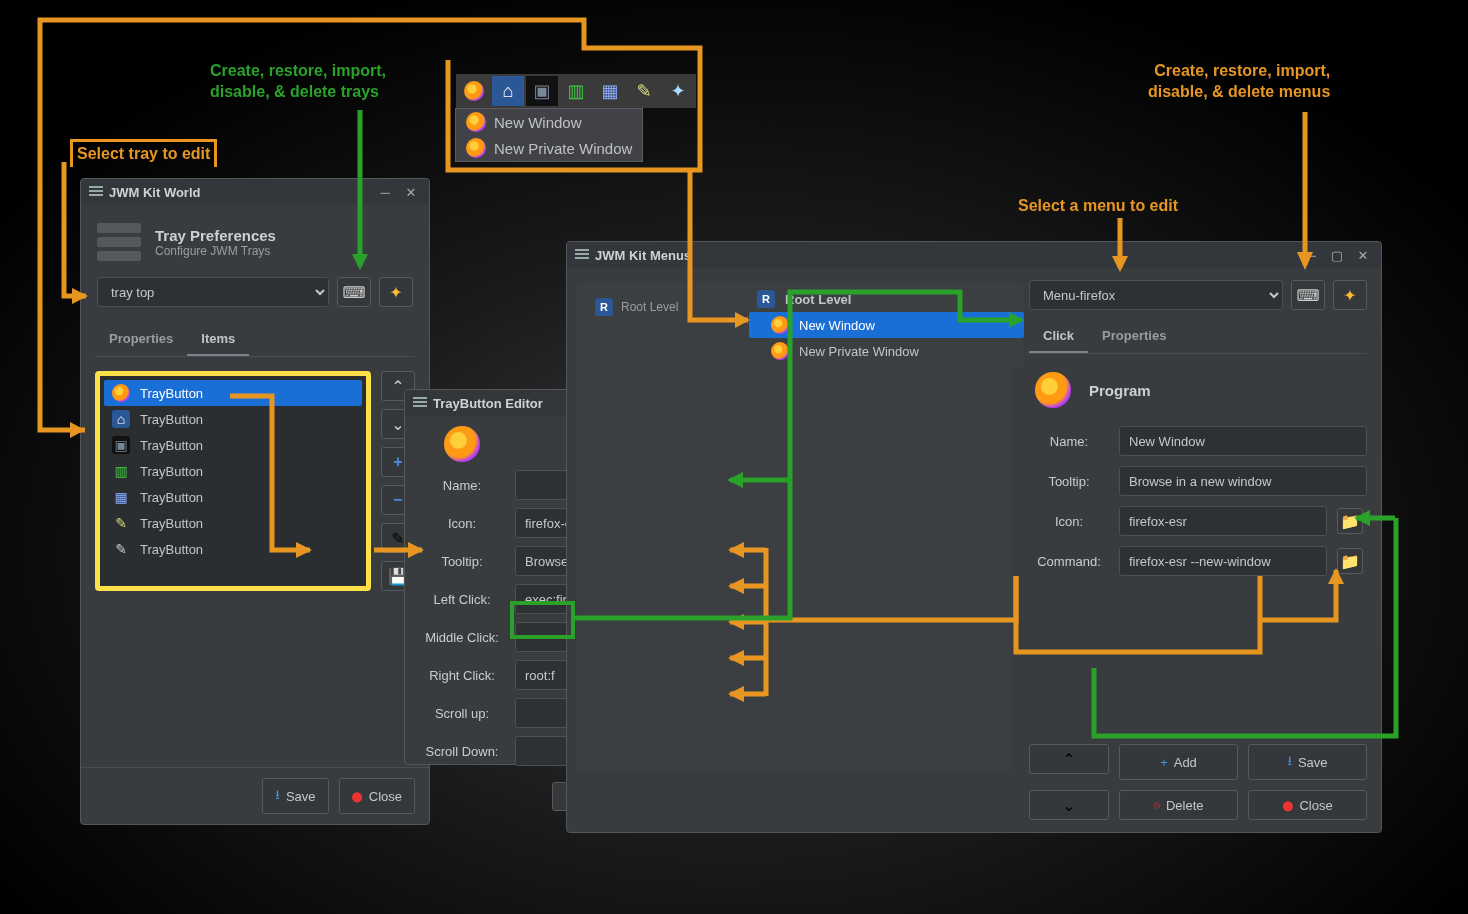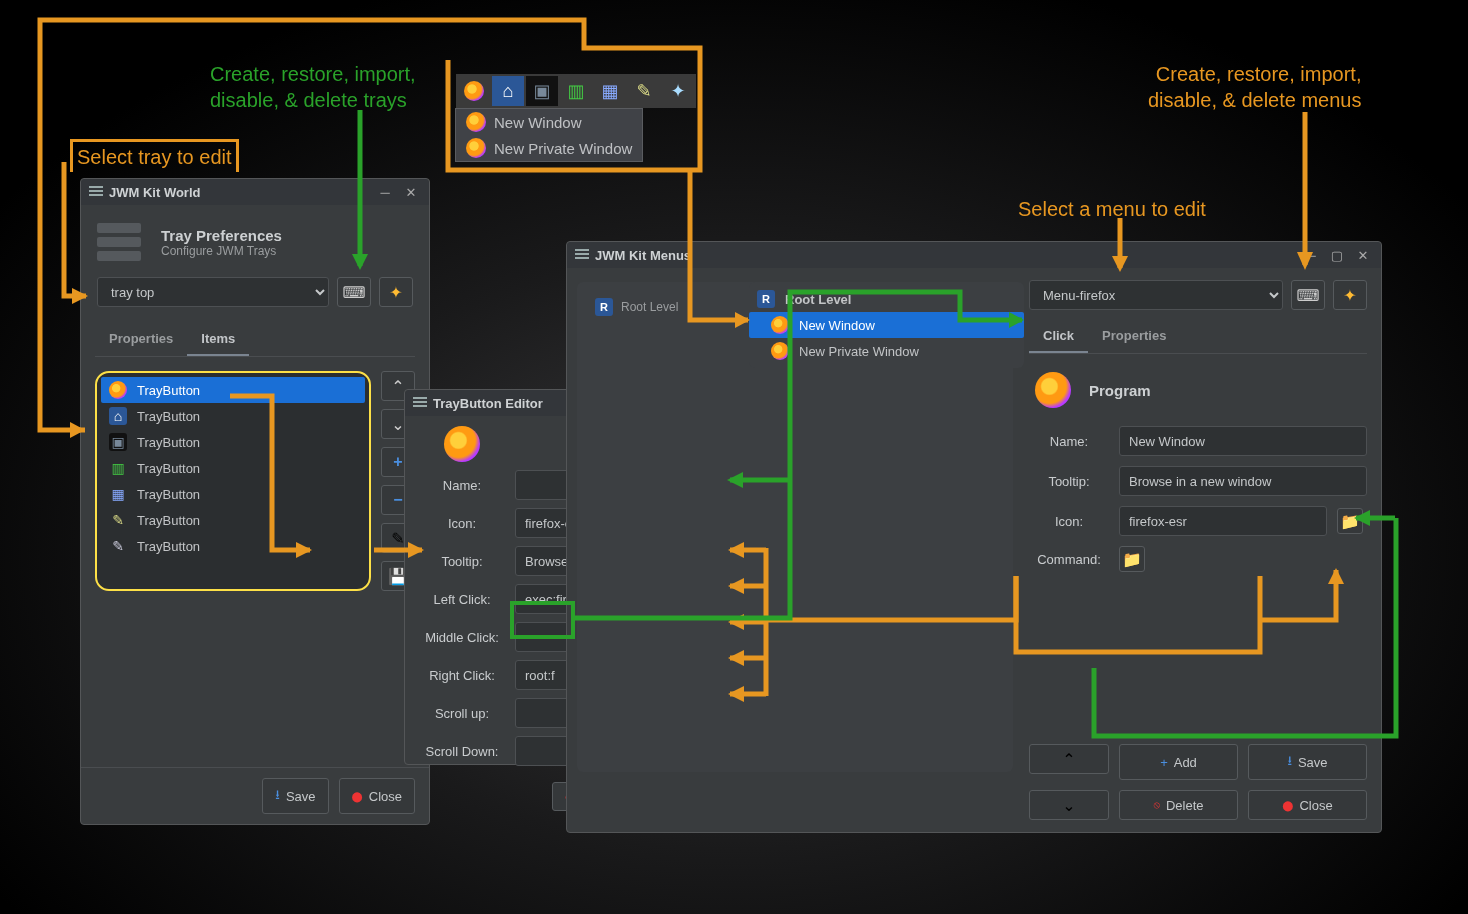--- a/index.html
+++ b/index.html
@@ -1,17 +1,17 @@
 <!DOCTYPE html>
 <html><head>
 <meta charset="utf-8">
 <style>
 *{box-sizing:border-box;margin:0;padding:0;font-family:Verdana,sans-serif}
 body{width:1468px;height:914px;background:radial-gradient(ellipse 900px 600px at 734px 550px,#3a3a3c 0%,#1a1a1b 50%,#000 100%);position:relative;overflow:hidden}
-.annot{position:absolute;font-size:20px;font-weight:normal;line-height:1.3}
+.annot{position:absolute;font-size:16px;font-weight:bold;line-height:1.3}
 .orange{color:#e79721}
 .green{color:#2aa22a}
 
 
 .win{position:absolute;background:#393c3e;border:1px solid #545658;border-radius:4px}
 .tbar{height:26px;background:#33363a;display:flex;align-items:center;padding:0 8px;gap:6px;border-radius:4px 4px 0 0}
 .tico{width:14px;height:12px;display:flex;flex-direction:column;gap:2px}
 .tico span{height:2px;background:#9aa;display:block}
 .ttitle{color:#cfd2d4;font-weight:bold;font-size:13px;flex:1}
 .wbtn{width:20px;height:16px;display:flex;align-items:center;justify-content:center;color:#aaa;font-size:13px;cursor:pointer}
@@ -84,42 +84,42 @@
   <div class="tbar">
     <div class="tico">
         <span></span>
         <span></span>
         <span></span>
       </div>
     <div class="ttitle">JWM Kit World</div>
     <div class="wbtn">─</div>
     <div class="wbtn">✕</div>
   </div>
-  <div style="display:flex;gap:20px;align-items:center;padding:18px 16px 12px">
+  <div style="display:flex;gap:14px;align-items:center;padding:18px 16px 12px">
     <div style="display:flex;flex-direction:column;gap:4px">
       <div style="width:44px;height:10px;background:#55595d;border-radius:2px"></div>
       <div style="width:44px;height:10px;background:#55595d;border-radius:2px"></div>
       <div style="width:44px;height:10px;background:#55595d;border-radius:2px"></div>
     </div>
     <div>
       <div class="hdrlab">Tray Preferences</div>
       <div class="sub">Configure JWM Trays</div>
     </div>
   </div>
   <div style="display:flex;gap:8px;padding:4px 16px 8px">
     <select class="field" style="flex:1"><option>tray top</option></select>
     <div class="iconbtn" style="color:#ccc">⌨</div>
     <div class="iconbtn" style="color:#fb3">✦</div>
   </div>
   <div style="display:flex;border-bottom:1px solid #4a4d50;margin:8px 14px 0">
     <div class="tab">Properties</div>
     <div class="tab act">Items</div>
   </div>
   <div style="display:flex;gap:10px;padding:14px">
-    <div style="flex:1;background:#2b2e30;border:2px solid #fde047;border-radius:14px;padding:4px">
+    <div style="flex:1;background:#2b2e30;border:5px solid #fde047;border-radius:4px;padding:4px">
       <div class="listrow sel">
           <div class="ff" style="width:18px;height:18px"></div>
           <span>TrayButton</span>
         </div>
       <div class="listrow">
           <div class="sm-ic" style="background:#2b5797;color:#fff">⌂</div>
           <span>TrayButton</span>
         </div>
       <div class="listrow">
           <div class="sm-ic" style="background:#111;color:#789">▣</div>
@@ -277,20 +277,21 @@
       </div>
       <div style="display:grid;grid-template-columns:80px 1fr 30px;gap:10px;align-items:center">
         <div class="lab">Name:</div>
         <input class="field" style="grid-column: 2 / 4;" value="New Window">
         <div class="lab">Tooltip:</div>
         <input class="field" style="grid-column: 2 / 4;" value="Browse in a new window">
         <div class="lab">Icon:</div>
         <input class="field" value="firefox-esr" style="">
         <div class="iconbtn" style="width:26px;height:26px">📁</div>
         <div class="lab">Command:</div>
+        <input class="field" value="firefox-esr --new-window" style="">
         <div class="iconbtn" style="width:26px;height:26px">📁</div>
       </div>
       <div style="flex:1"></div>
       <div style="display:grid;grid-template-columns:80px 1fr 1fr;gap:10px">
         <div class="iconbtn" style="width:80px">⌃</div>
         <div class="btn" style="justify-content:center">
             <span style="color:#4a8fe0">+</span>
             <span>Add</span>
           </div>
         <div class="btn" style="justify-content:center">

